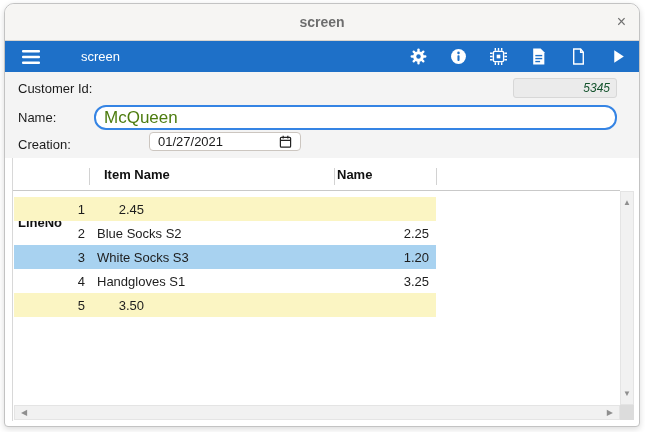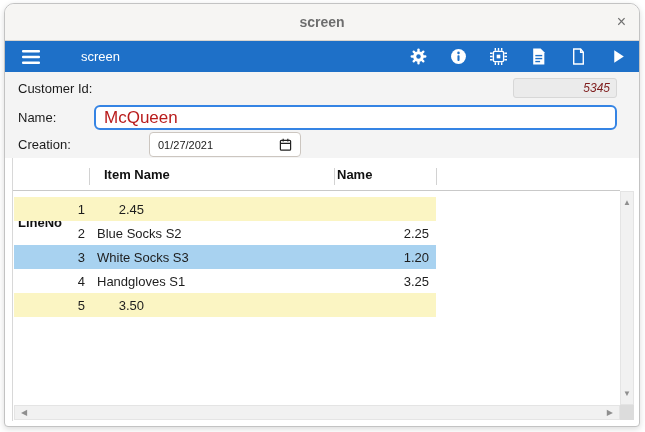--- a/index.html
+++ b/index.html
@@ -27,29 +27,29 @@
   .toolbar .tb-title { position:absolute; left:76px; top:8px; color:#ffffff; font-size:13px; }
   .tb-icons { position:absolute; right:12px; top:0; height:31px; display:flex;
               align-items:center; gap:23px; }
   .tb-icons span { width:17px; height:17px; display:inline-block; cursor:pointer; }
 
   
   .form { position:absolute; left:0; top:68px; right:0; height:86px; background:#f4f4f4; }
   .flabel { position:absolute; font-size:13px; color:#1b1b1b; }
   .custid-field { position:absolute; left:508px; top:6px; width:104px; height:20px;
                   background:#ebebeb; border:1px solid #d7d7d7; border-radius:3px;
-                  font-size:12px; font-style:italic; color:#7f1d1d; text-align:right;
+                  font-size:12px; font-style:italic; color:#14532d; text-align:right;
                   line-height:18px; padding-right:6px; }
   .name-input { position:absolute; left:89px; top:33px; width:523px; height:25px;
-                background:#ffffff; border:2px solid #3584e4; border-radius:6px;
-                font-size:17px; color:#b91c1c; padding:0 8px;
+                background:#ffffff; border:2px solid #3584e4; border-radius:12px;
+                font-size:17px; color:#4d7c0f; padding:0 8px;
                 font-family:"Liberation Sans","DejaVu Sans",sans-serif; outline:none; }
-  .date-input { position:absolute; left:144px; top:60px; width:152px; height:25px;
+  .date-input { position:absolute; left:144px; top:60px; width:152px; height:19px;
                 background:#ffffff; border:1px solid #ccc6c0; border-radius:4px;
-                font-size:11px; color:#1b1b1b; display:flex; align-items:center;
+                font-size:13px; color:#1b1b1b; display:flex; align-items:center;
                 padding:0 8px; cursor:text; }
   .date-input .dval { flex:1; }
   .date-input svg { flex:none; }
 
   
   .tpanel { position:absolute; left:7px; top:154px; width:621px; height:263px;
             background:#ffffff; border-left:1px solid #d8d8d8; }
   .thead { position:absolute; left:0; top:0; width:607px; height:33px;
            border-bottom:1px solid #c9c9c9; }
   .th { position:absolute; top:9px; font-size:13px; font-weight:bold; color:#111111; }

